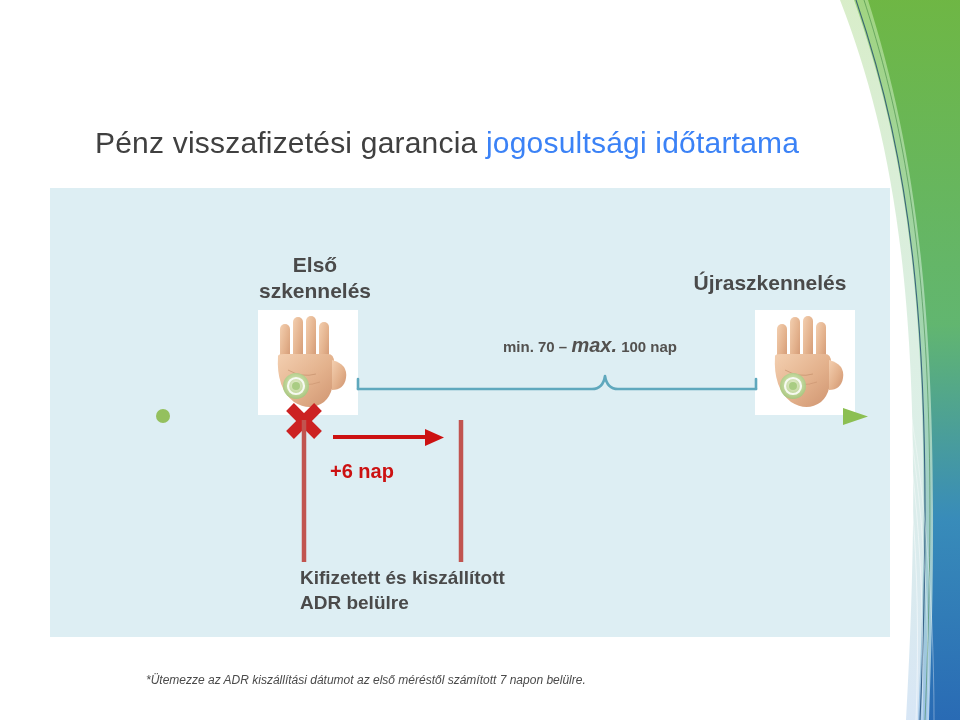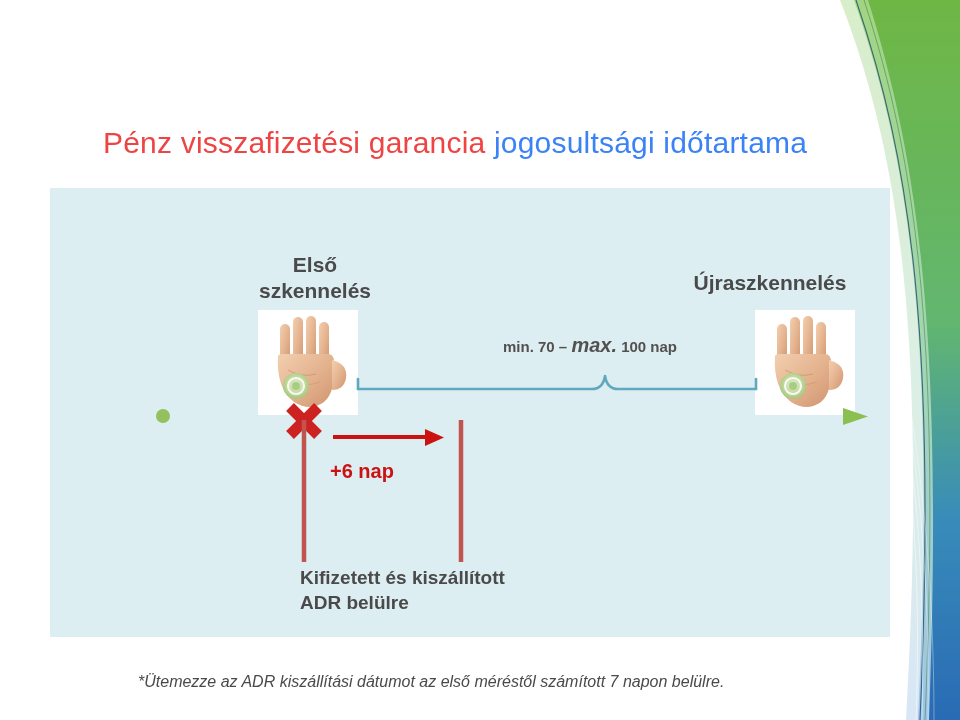--- a/index.html
+++ b/index.html
@@ -29,21 +29,21 @@
   
   #title {
     position: absolute;
     left: 95px;
     top: 126px;
     font-size: 30px;
     font-weight: 400;
     letter-spacing: 0.2px;
     white-space: nowrap;
   }
-  #title .accent { color: #ef4444; margin-left: 8px; }
+  #title .accent { color: #404040; }
   #title .plain  { color: #3b82f6; }
 
   
   #panel {
     position: absolute;
     left: 50px;
     top: 188px;
     width: 840px;
     height: 449px;
     background: #ddeef3;
@@ -106,24 +106,24 @@
     text-align: left;
     color: #cc1111;
     font-weight: bold;
     font-size: 20px;
     white-space: nowrap;
   }
 
   
   #footnote {
     position: absolute;
-    left: 138px;
+    left: 146px;
     top: 673px;
     width: 700px;
-    font-size: 16px;
+    font-size: 12px;
     font-style: italic;
     color: #4a4a4a;
     white-space: nowrap;
   }
 
   
   .hand-tile {
     position: absolute;
     background: #ffffff;
     overflow: hidden;

